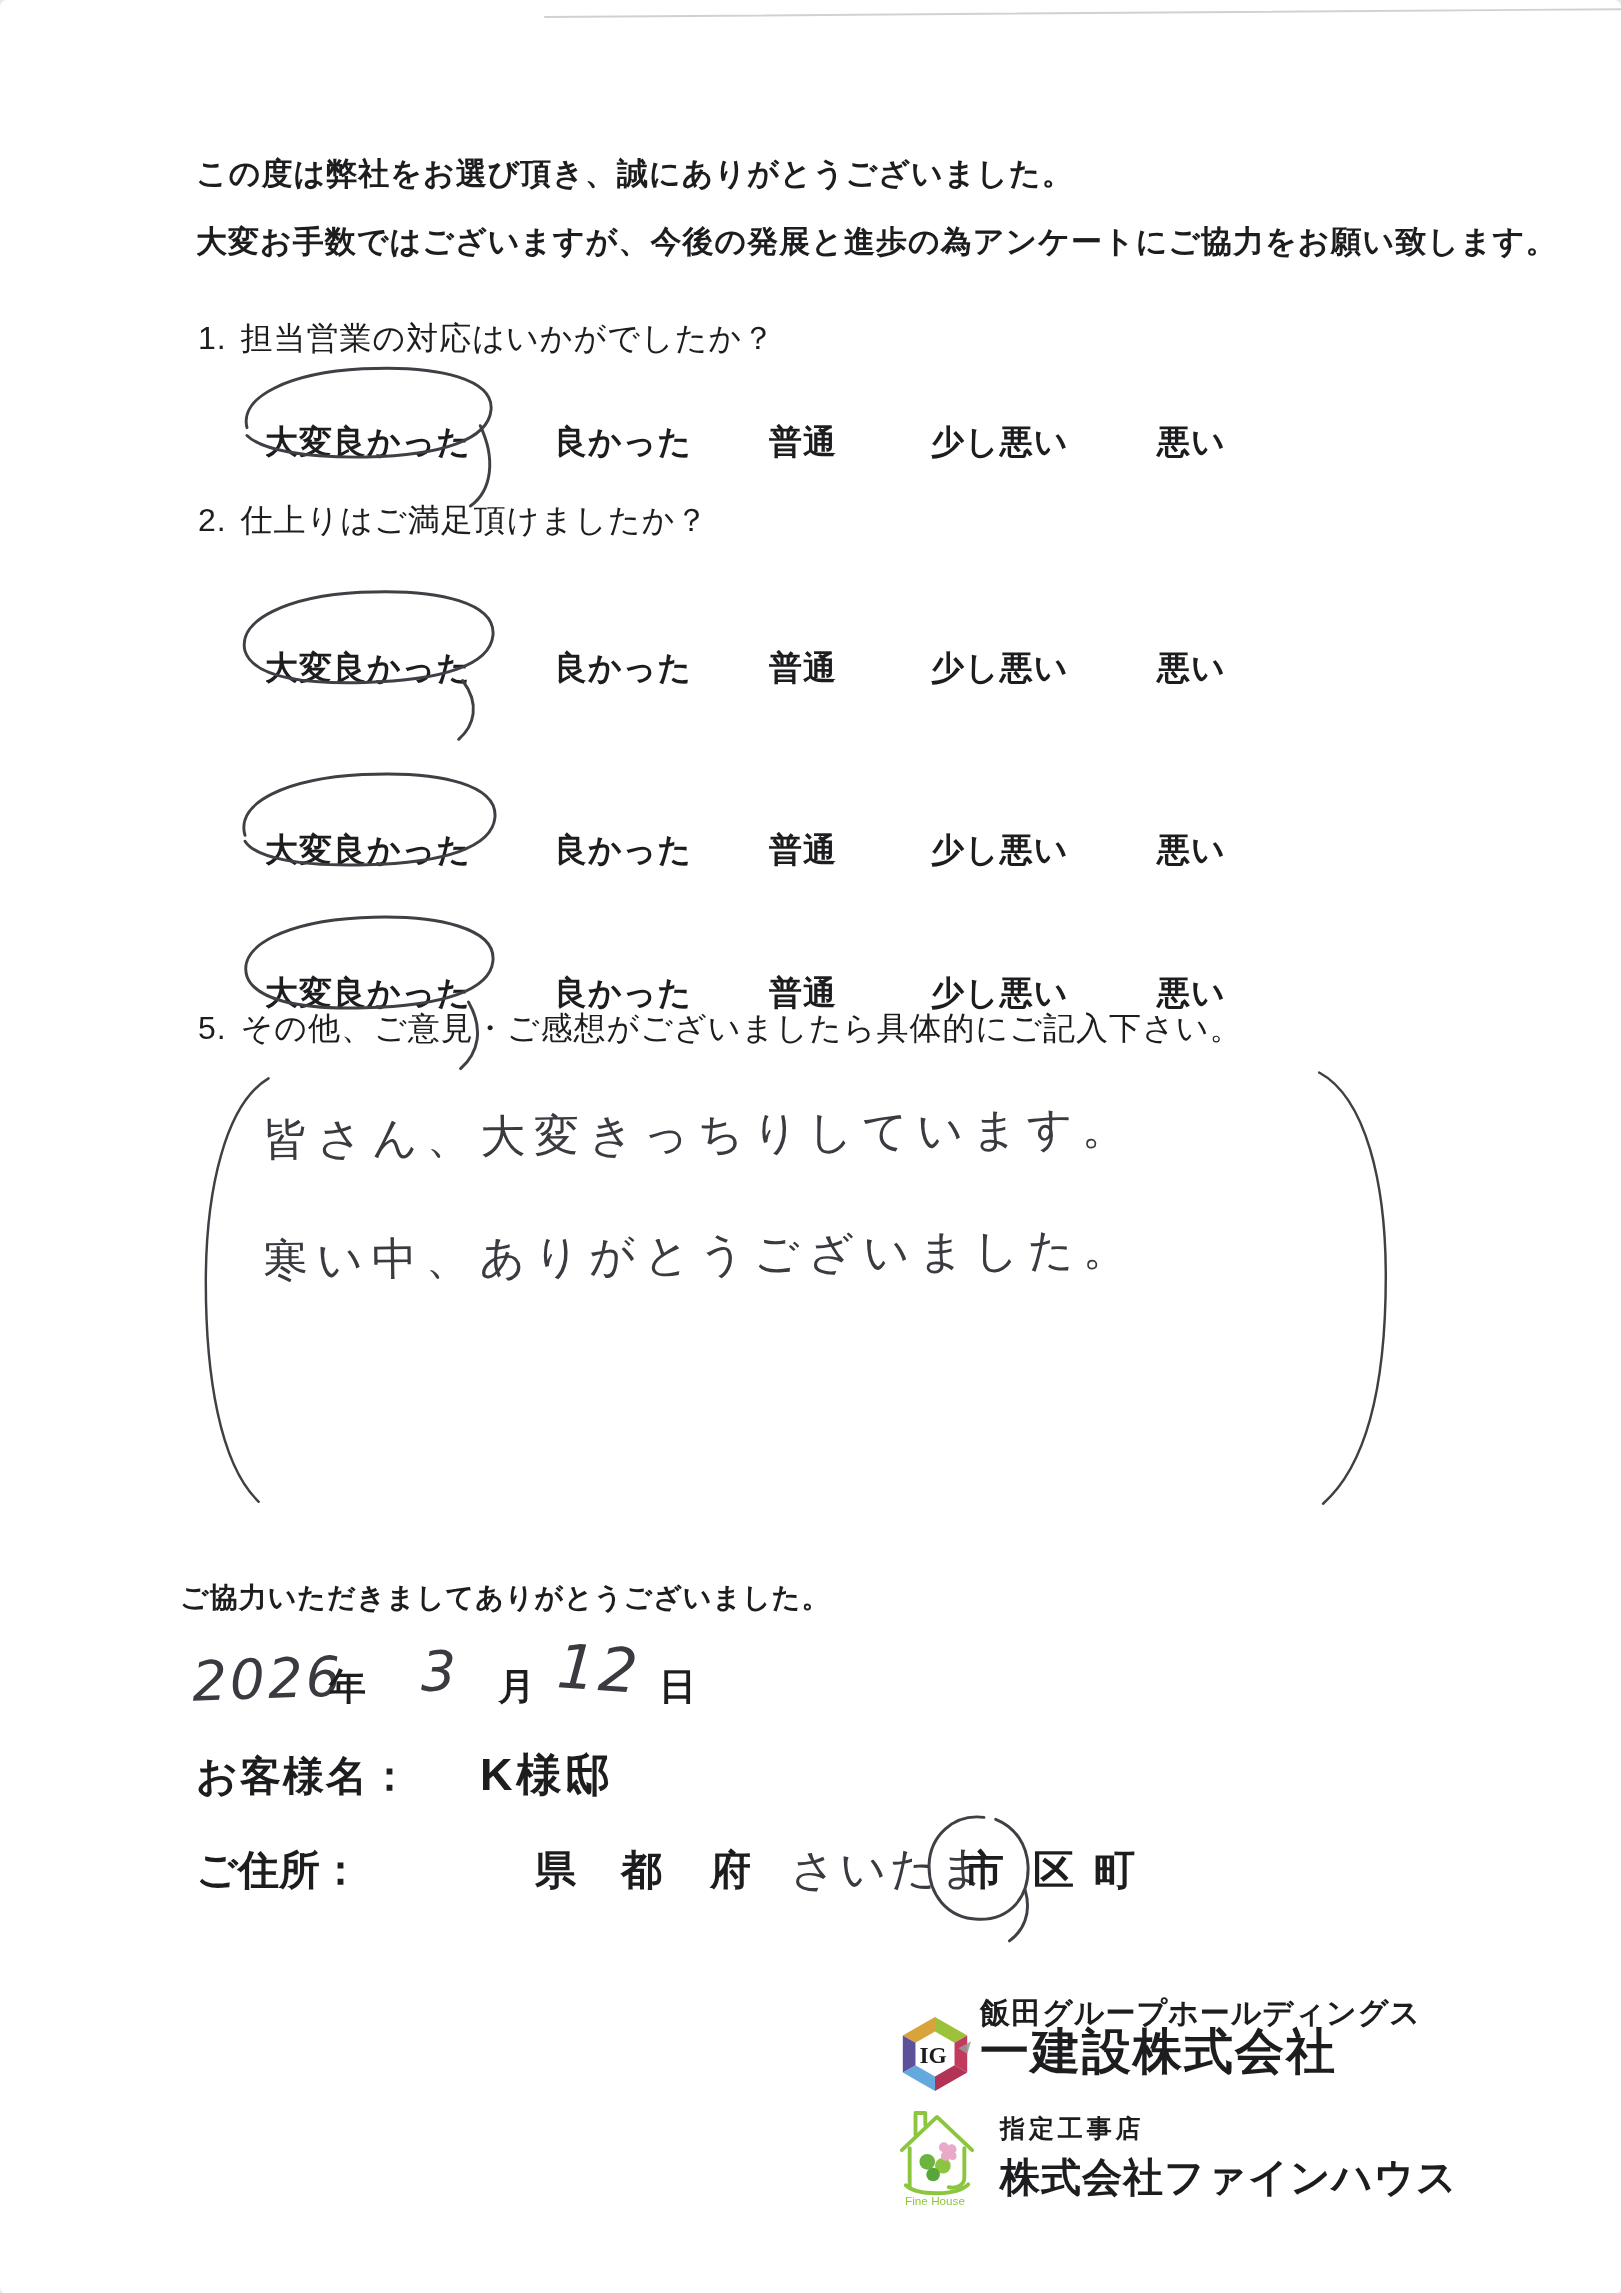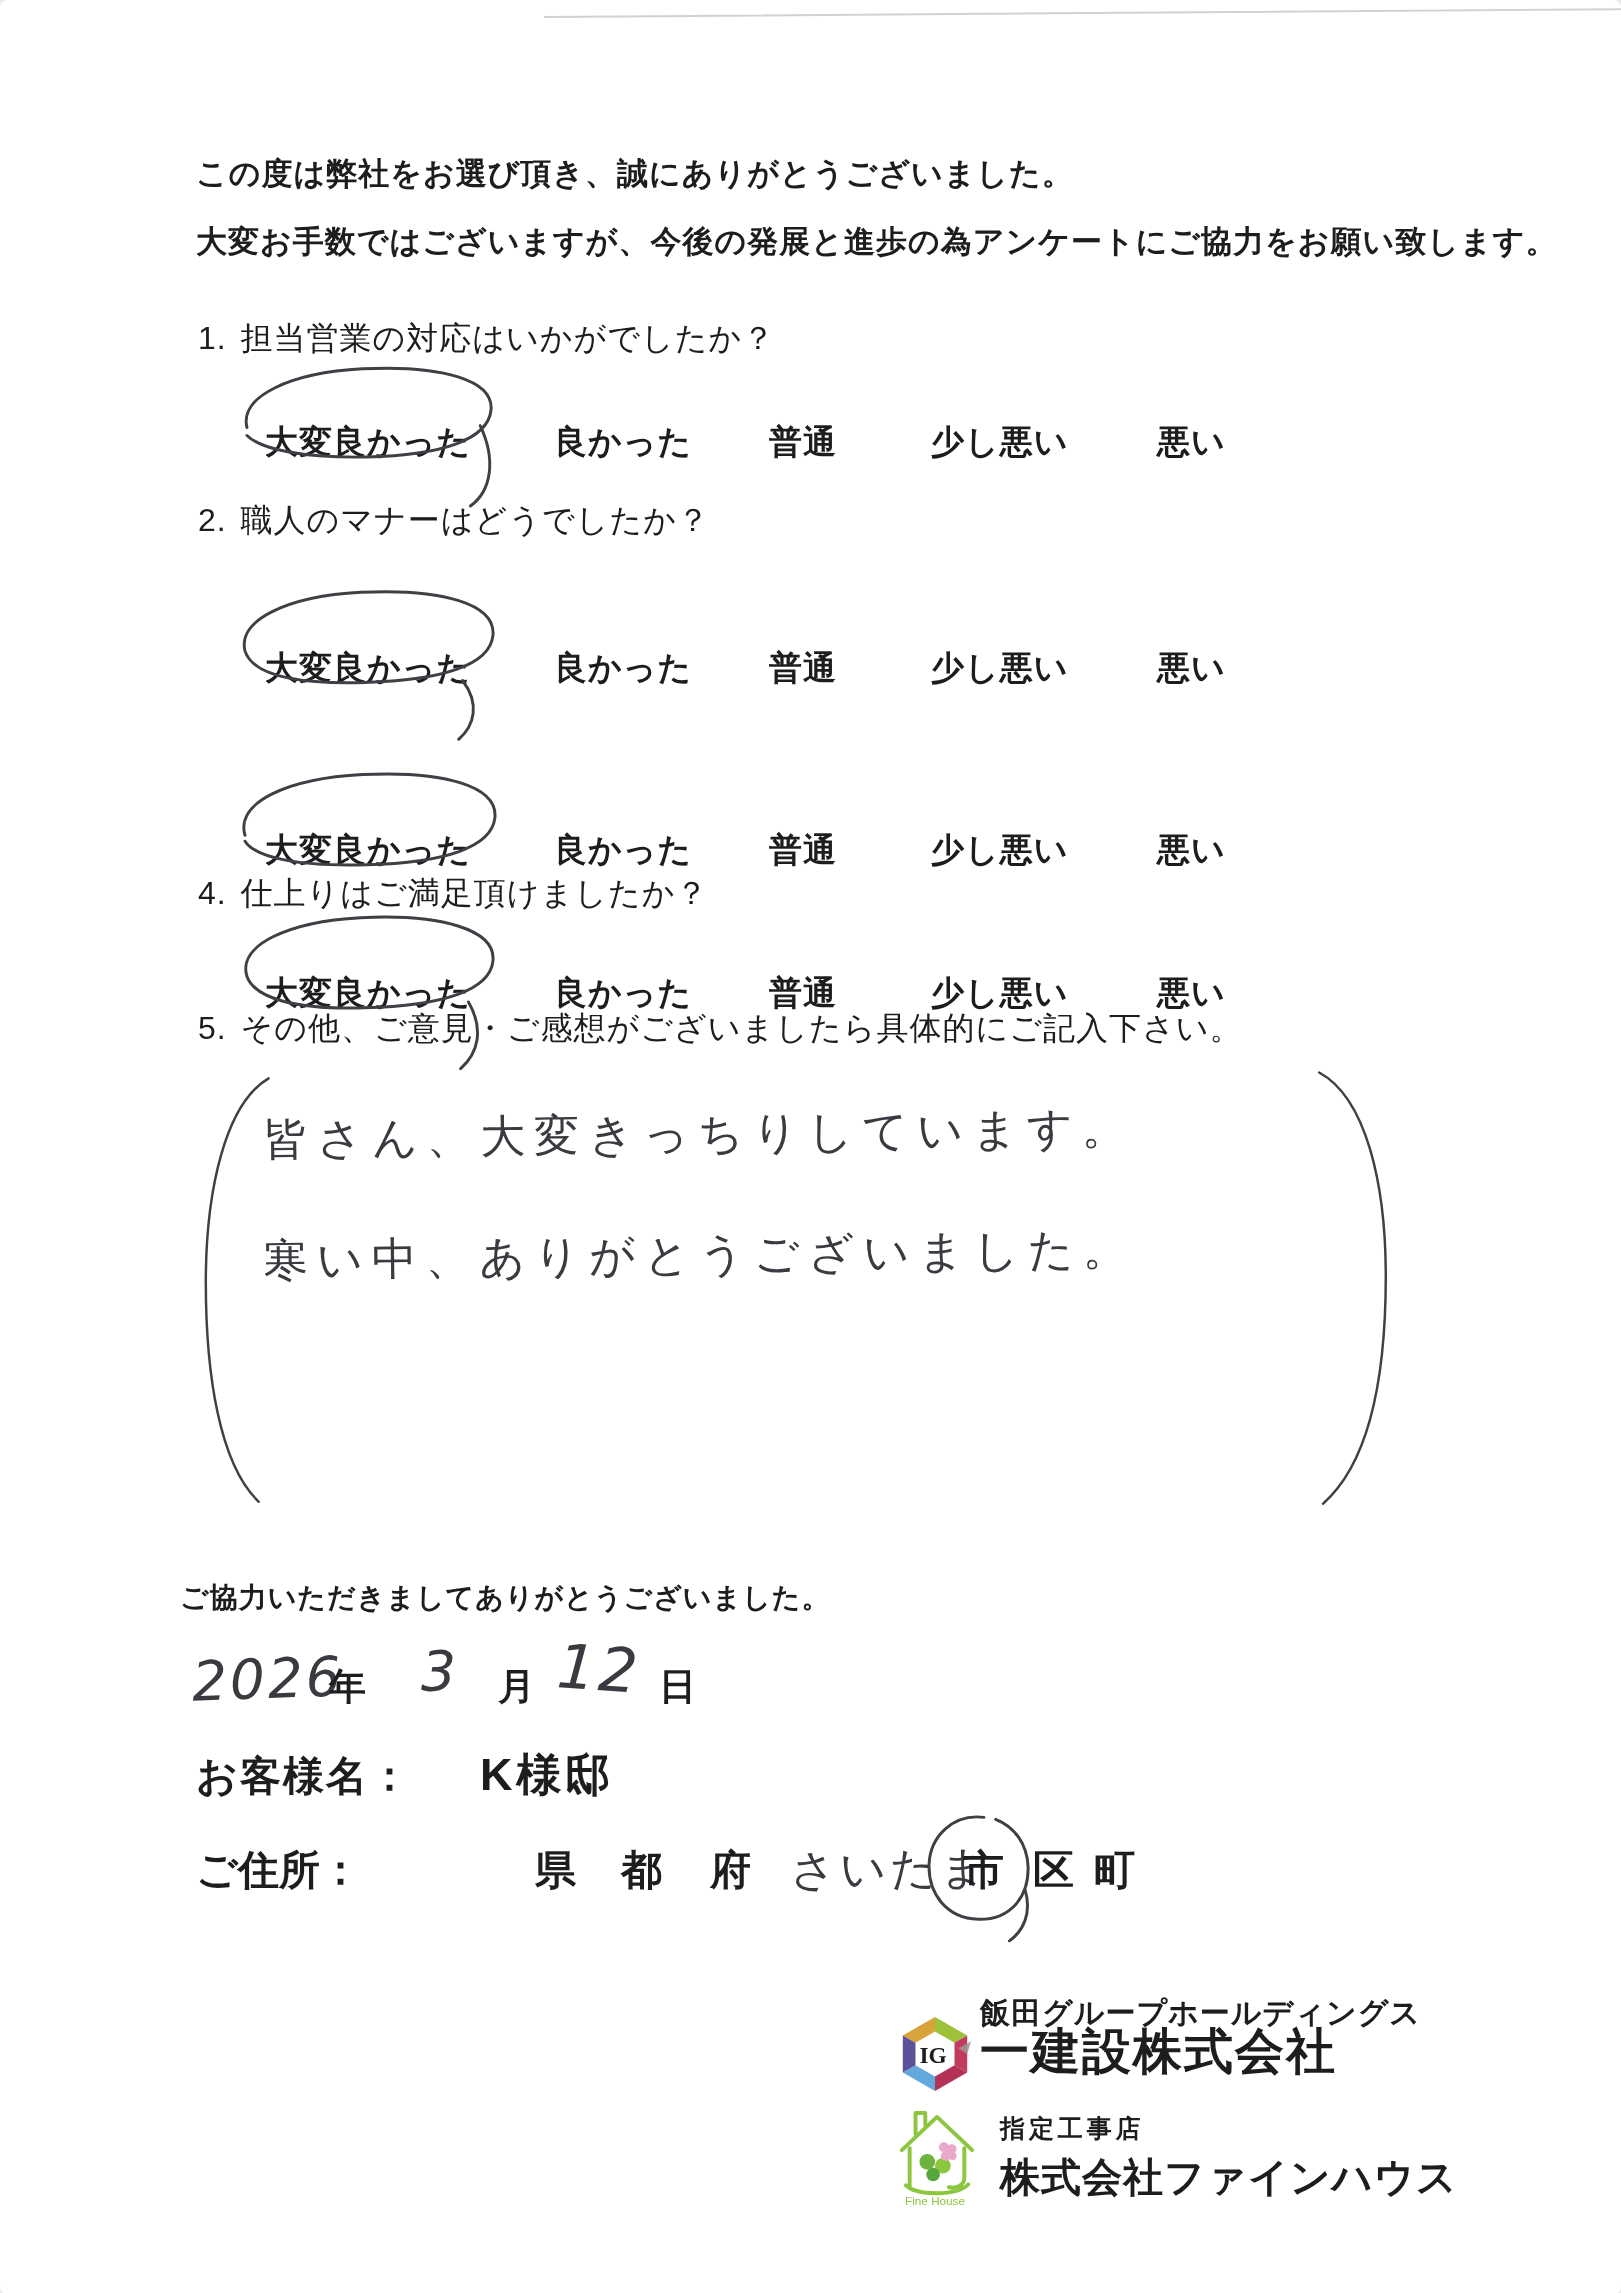--- a/index.html
+++ b/index.html
@@ -43,38 +43,37 @@
 
   <p class="t q" style="top:318px"><span>1.</span><span class="qtext">担当営業の対応はいかがでしたか？</span></p>
   <div class="row" style="top:386px">
     <span class="opt o1">大変良かった</span>
     <span class="opt o2">良かった</span>
     <span class="opt o3">普通</span>
     <span class="opt o4">少し悪い</span>
     <span class="opt o5">悪い</span>
   </div>
 
-  <p class="t q" style="top:500px"><span>2.</span><span class="qtext">職人のマナーはどうでしたか？</span></p>
+  <p class="t q" style="top:500px"><span>2.</span><span class="qtext">仕上りはご満足頂けましたか？</span></p>
   <div class="row" style="top:612px">
     <span class="opt o1">大変良かった</span>
     <span class="opt o2">良かった</span>
     <span class="opt o3">普通</span>
     <span class="opt o4">少し悪い</span>
     <span class="opt o5">悪い</span>
   </div>
 
   <div class="row" style="top:794px">
     <span class="opt o1">大変良かった</span>
     <span class="opt o2">良かった</span>
     <span class="opt o3">普通</span>
     <span class="opt o4">少し悪い</span>
     <span class="opt o5">悪い</span>
   </div>
 
-  <p class="t q" style="top:873px"><span>4.</span><span class="qtext">仕上りはご満足頂けましたか？</span></p>
   <div class="row" style="top:937px">
     <span class="opt o1">大変良かった</span>
     <span class="opt o2">良かった</span>
     <span class="opt o3">普通</span>
     <span class="opt o4">少し悪い</span>
     <span class="opt o5">悪い</span>
   </div>
 
   <p class="t q" style="top:1008px"><span>5.</span><span class="qtext">その他、ご意見・ご感想がございましたら具体的にご記入下さい。</span></p>
 

